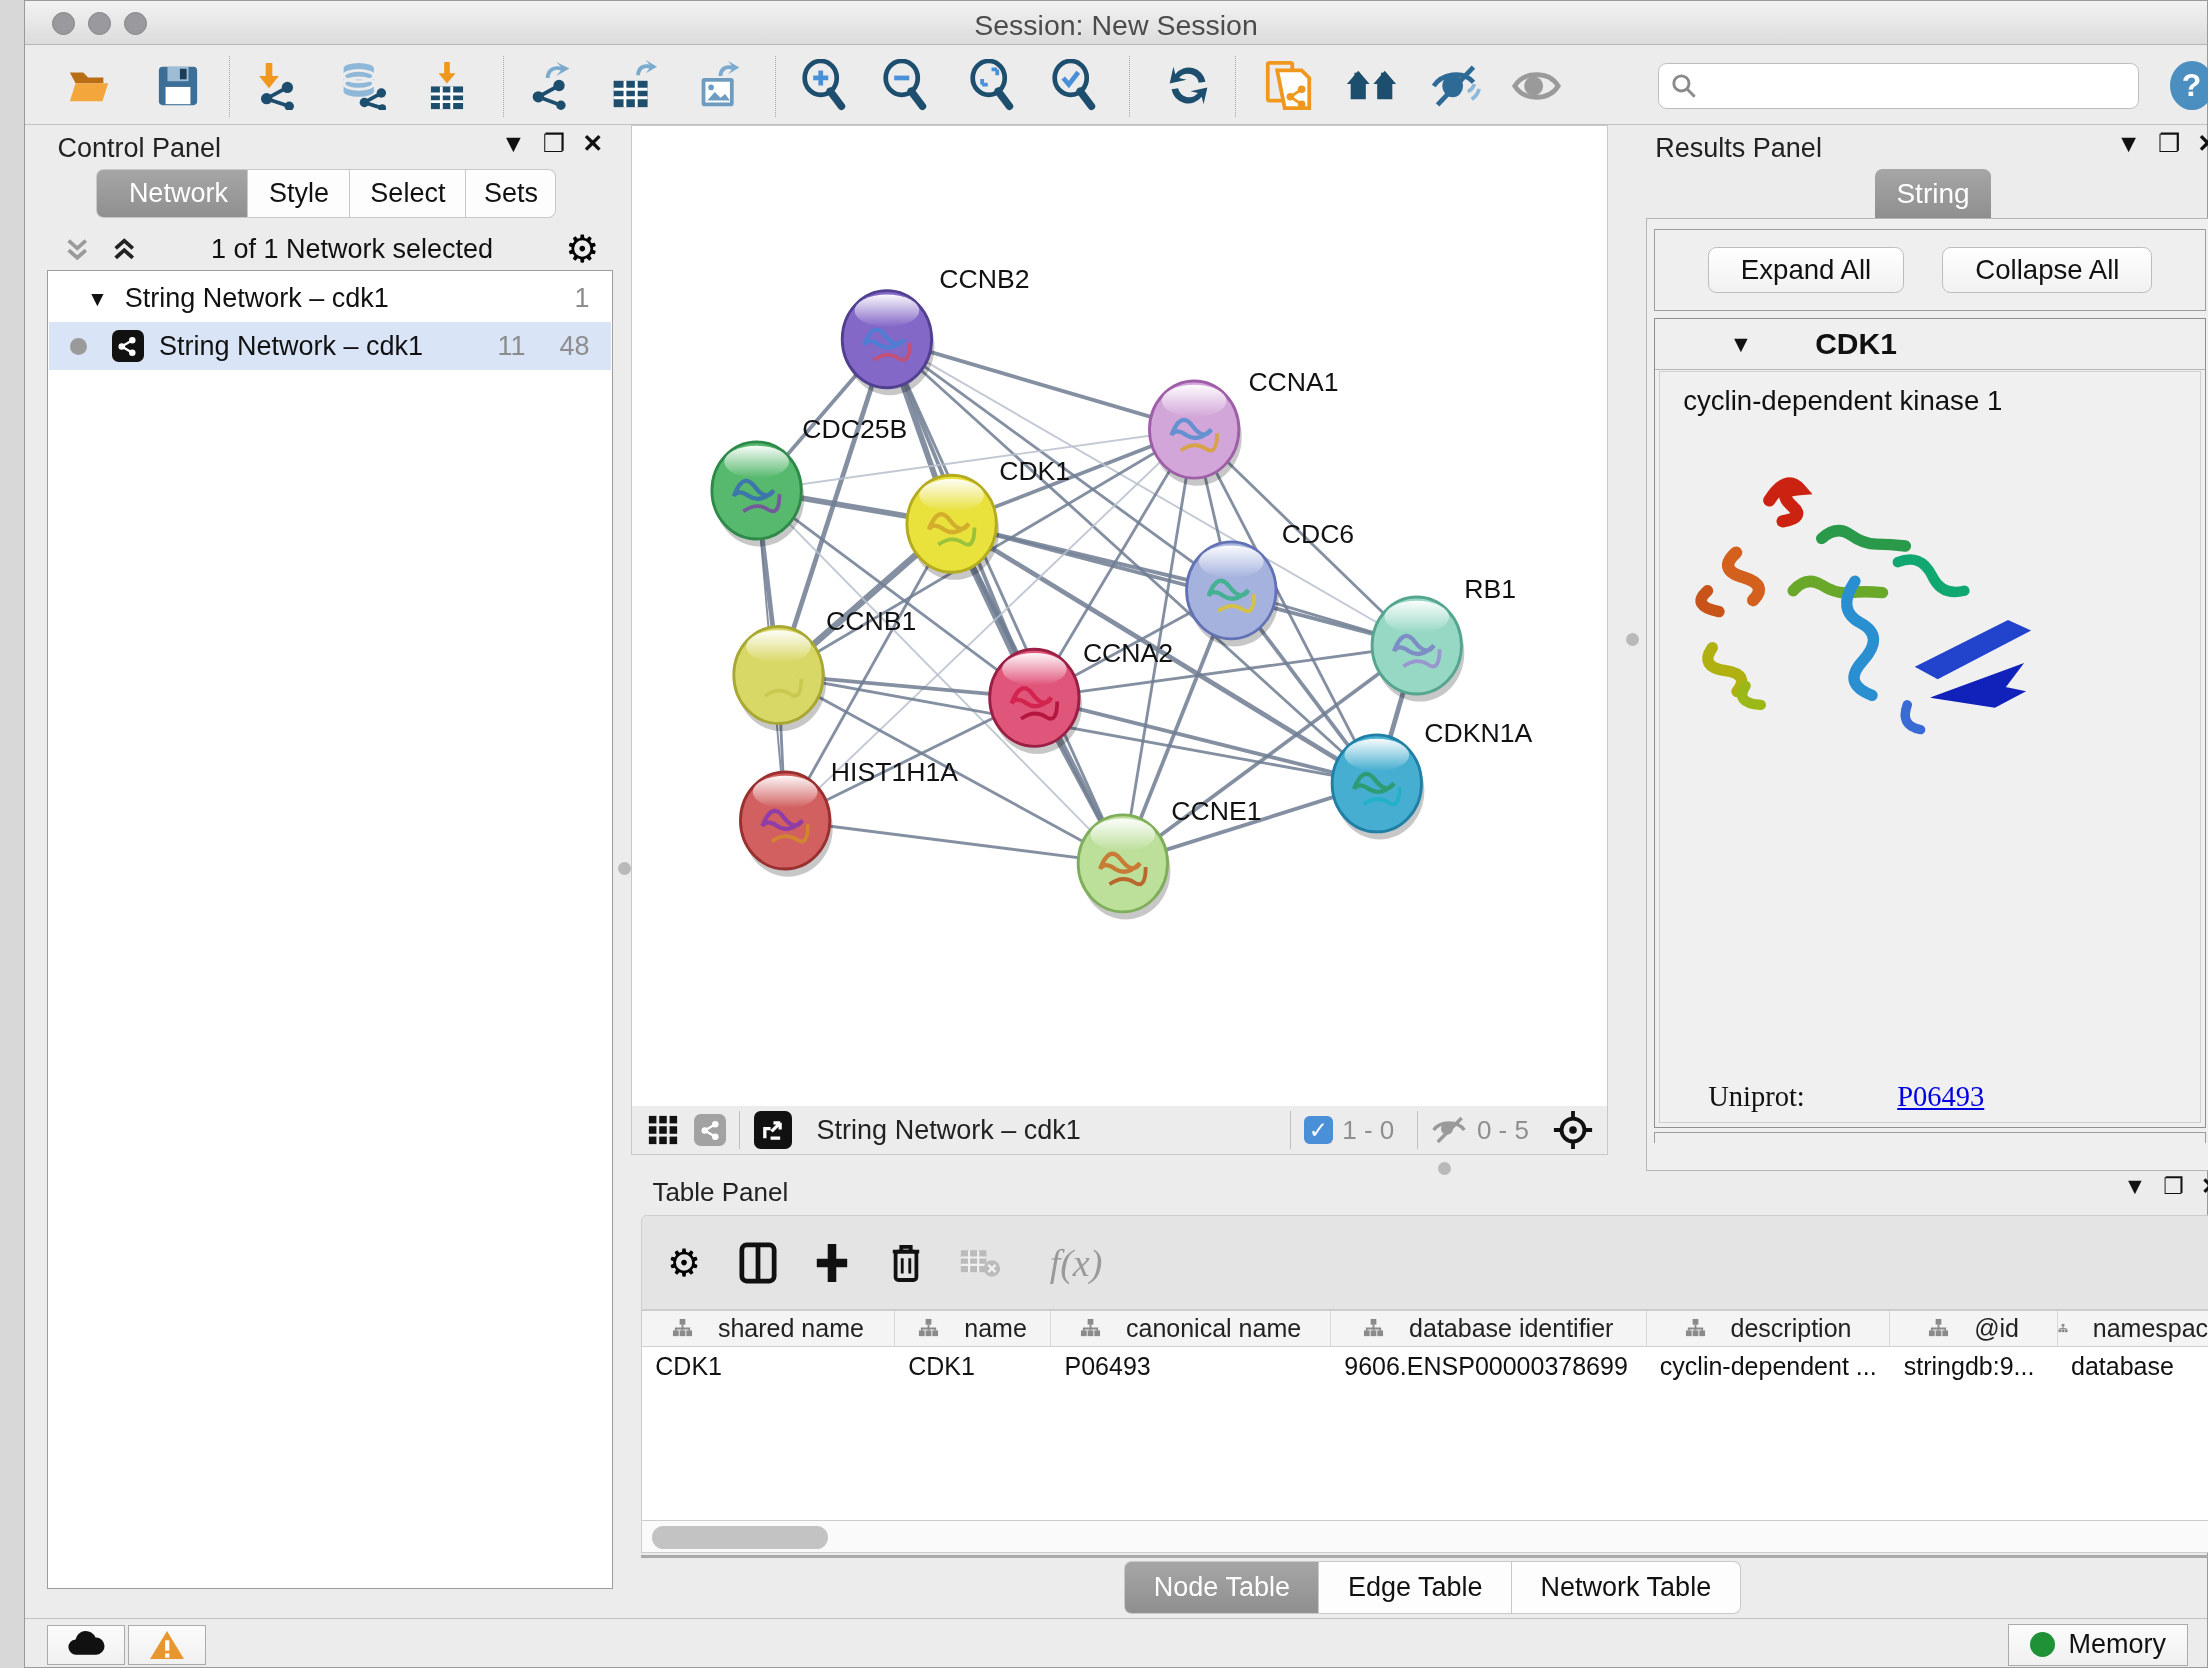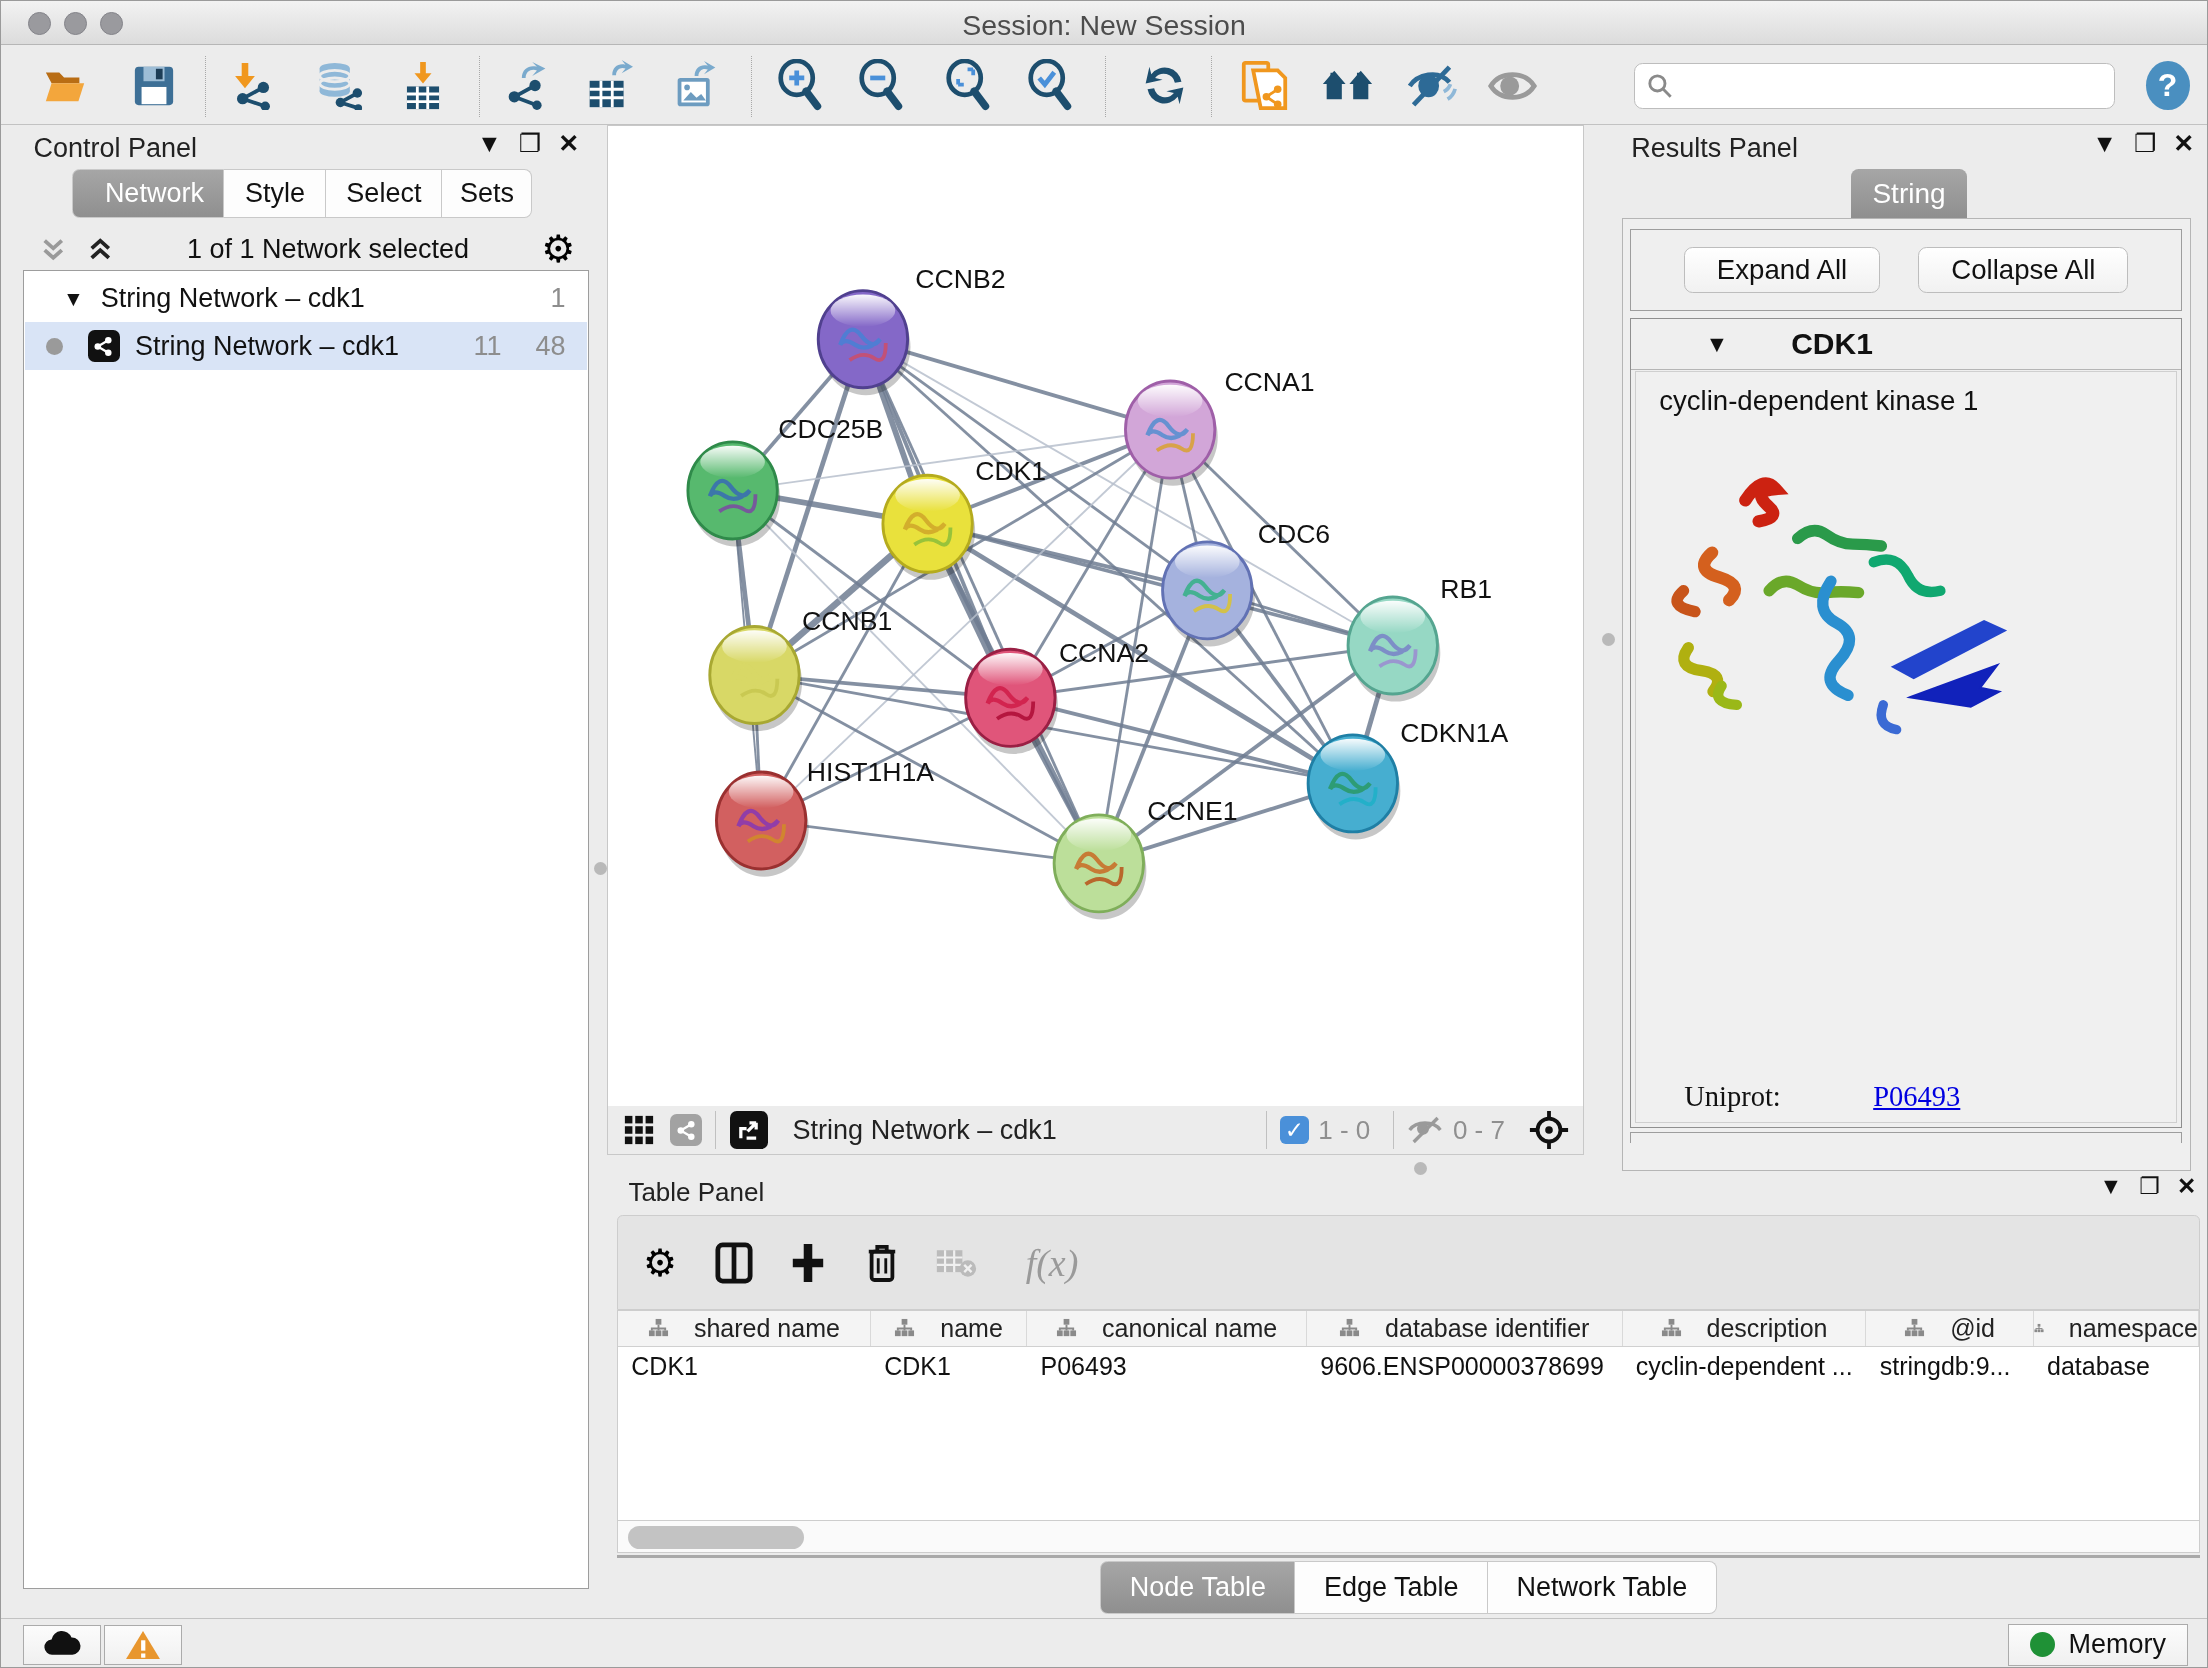--- a/index.html
+++ b/index.html
@@ -1,18 +1,18 @@
 <!DOCTYPE html>
 <html style="font-size:15px"><head>
 <meta charset="utf-8">
 <style>
   * { margin:0; padding:0; box-sizing:border-box; }
   html,body { width:2208px; height:1668px; overflow:hidden;
     font-family:"Liberation Sans", sans-serif; background:#d8d8d8; }
-  .window { position:absolute; inset:0; background:#ececec; border:1px solid #9a9a9a; }
+  .window { position:absolute; inset:0; background:#ececec; border:1px solid #9a9a9a;margin-left:24px; }
 
   
   .titlebar { position:absolute; left:0; top:0; right:0; height:44px;
     background:linear-gradient(#f2f2f2,#dcdcdc); border-bottom:1px solid #b6b6b6; }
   .traffic { position:absolute; top:10.5px; width:23px; height:23px; border-radius:50%;
     background:#9a9a9e; border:1px solid #84848a; }
   .t1{left:27px;} .t2{left:63px;} .t3{left:99px;}
   .win-title { position:absolute; left:0; right:0; top:7.6px; text-align:center;
     font-size:28.5px; color:#4c4c4c; }
 
@@ -568,21 +568,21 @@
     <span class="net-title">String Network – cdk1</span>
     <span class="ntb-sep"></span>
     <span class="bluecheck">✓</span>
     <span class="count-label">1 - 0</span>
     <span class="ntb-sep"></span>
     <svg width="36" height="30" viewBox="0 0 54 44">
         <path d="M4 22C14 8 40 8 50 22" fill="none" stroke="#9a9a9a" stroke-width="5"></path>
         <circle cx="24" cy="20" r="9" fill="#9a9a9a"></circle>
         <path d="M10 40L46 4" stroke="#9a9a9a" stroke-width="5"></path>
       </svg>
-    <span class="count-label">0 - 7</span>
+    <span class="count-label">0 - 5</span>
     <svg width="42" height="42" viewBox="0 0 44 44" style="margin:0 13.3px;">
         <circle cx="22" cy="22" r="12" fill="none" stroke="#111" stroke-width="4"></circle>
         <circle cx="22" cy="22" r="4" fill="#111"></circle>
         <path d="M22 2v8M22 34v8M2 22h8M34 22h8" stroke="#111" stroke-width="4"></path>
       </svg>
   </div>
   <div class="split-dot" style="left:593px; top:861px;"></div>
   <div class="split-dot" style="left:1601px; top:632px;"></div>
   <div class="split-dot" style="left:1413px; top:1161px;"></div>
 

